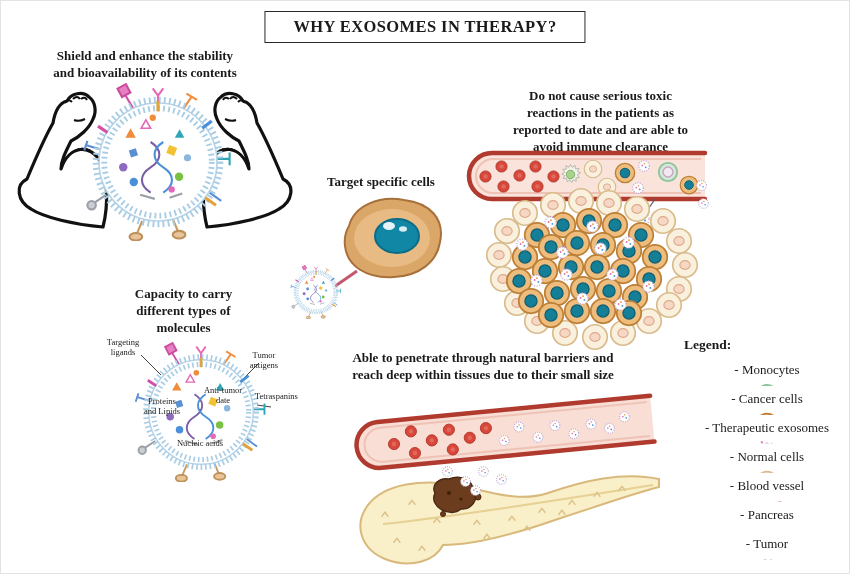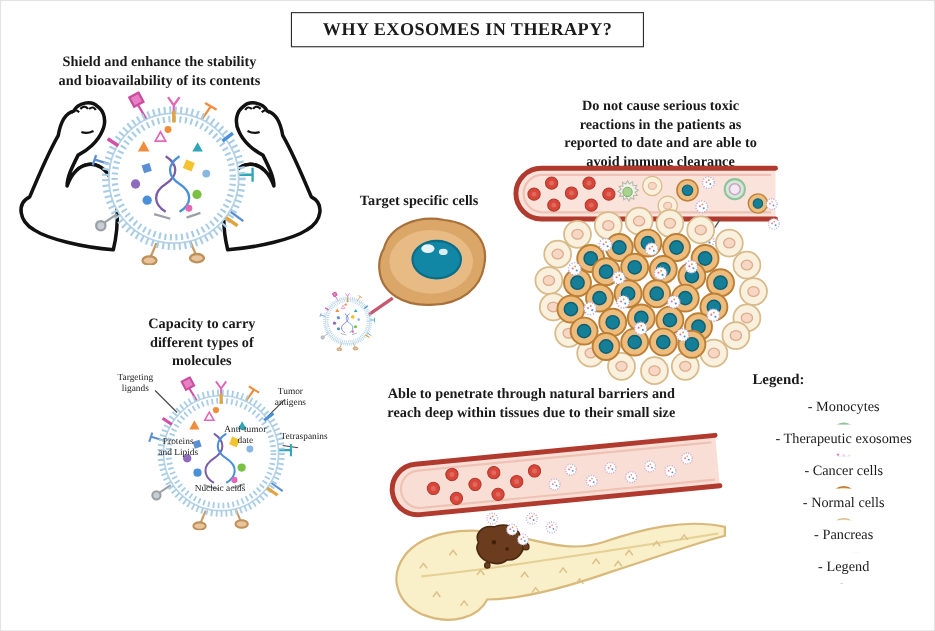--- a/index.html
+++ b/index.html
@@ -322,45 +322,54 @@
   <div class="abs" id="legend">
     <div class="legend-title">Legend:</div>
 
     <div class="legend-row">
       <span class="lbl">- Monocytes</span>
       <svg width="26" height="26">
           <use href="#mono" width="26" height="26"></use>
         </svg>
     </div>
     <div class="legend-row">
+      <span class="lbl">- Cancer cells</span>
+      <svg width="26" height="26">
+          <use href="#ccell" width="26" height="26"></use>
+        </svg>
+    </div>
+    <div class="legend-row">
       <span class="lbl">- Therapeutic exosomes</span>
       <svg width="24" height="24">
           <use href="#exo" width="24" height="24"></use>
         </svg>
     </div>
     <div class="legend-row">
-      <span class="lbl">- Cancer cells</span>
-      <svg width="26" height="26">
-          <use href="#ccell" width="26" height="26"></use>
-        </svg>
-    </div>
-    <div class="legend-row">
       <span class="lbl">- Normal cells</span>
       <svg width="26" height="26">
           <use href="#ncell" width="26" height="26"></use>
         </svg>
     </div>
     <div class="legend-row">
+      <span class="lbl">- Blood vessel</span>
+      <svg width="42" height="22">
+        <g transform="rotate(-9 20 11)">
+          <rect x="3" y="6" width="36" height="10" rx="5" fill="#e05a4b" stroke="#b03a2e" stroke-width="2.4"></rect>
+          <line x1="8" y1="10" x2="34" y2="10" stroke="#f0978a" stroke-width="2"></line>
+        </g>
+      </svg>
+    </div>
+    <div class="legend-row">
       <span class="lbl">- Pancreas</span>
       <svg width="42" height="22">
         <path d="M39,5 C31,2 22,6 15,9 C9,11 3,10 2,14 C1,18 8,20 14,19 C23,17 32,12 39,8 Z" fill="#f9efc9" stroke="#d8b97b" stroke-width="1.4"></path>
       </svg>
     </div>
     <div class="legend-row">
-      <span class="lbl">- Legend</span>
+      <span class="lbl">- Tumor</span>
       <svg width="26" height="24">
         <path d="M6,10 C4,5 10,2 14,4 C20,2 25,7 23,12 C26,16 21,21 16,19 C11,23 4,19 5,14 C4,12 5,11 6,10 Z" fill="#6b3c1e" stroke="#4a2810" stroke-width="1.3"></path>
         <circle cx="12" cy="10" r="1.6" fill="#3f2008"></circle>
         <circle cx="17" cy="14" r="1.3" fill="#3f2008"></circle>
       </svg>
     </div>
   </div>
 
 </div>
 

